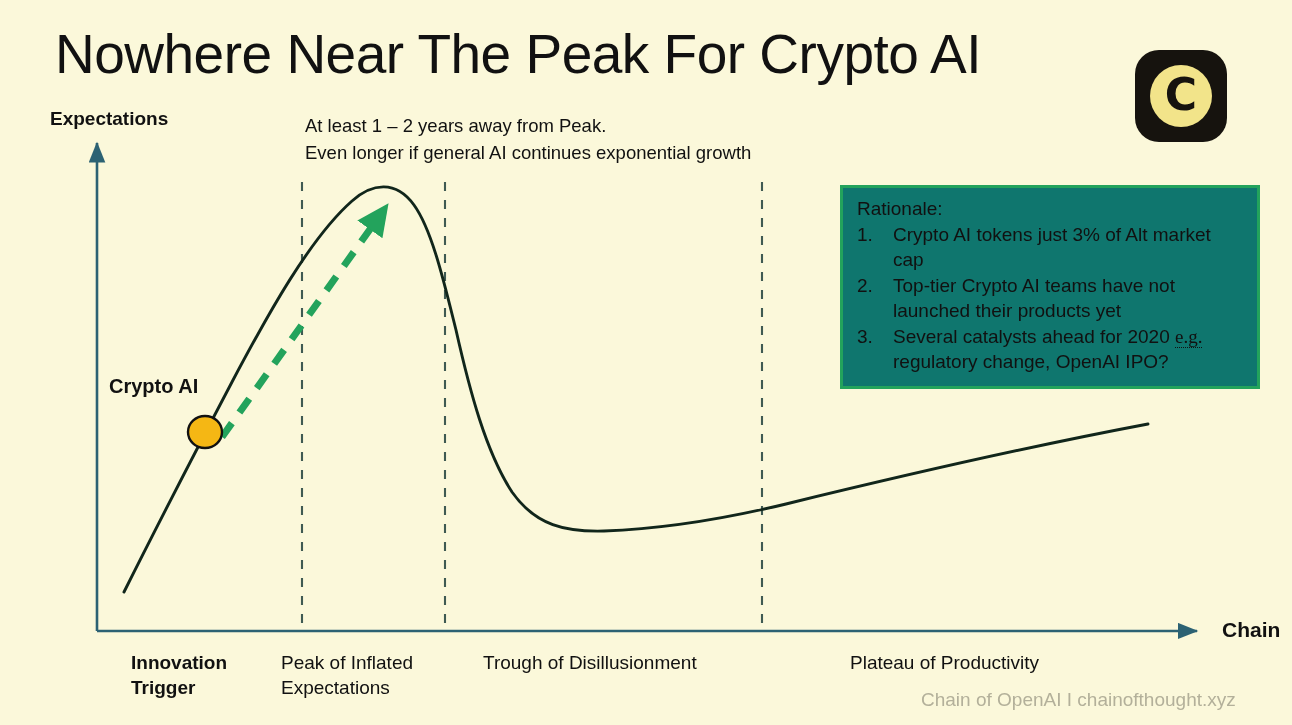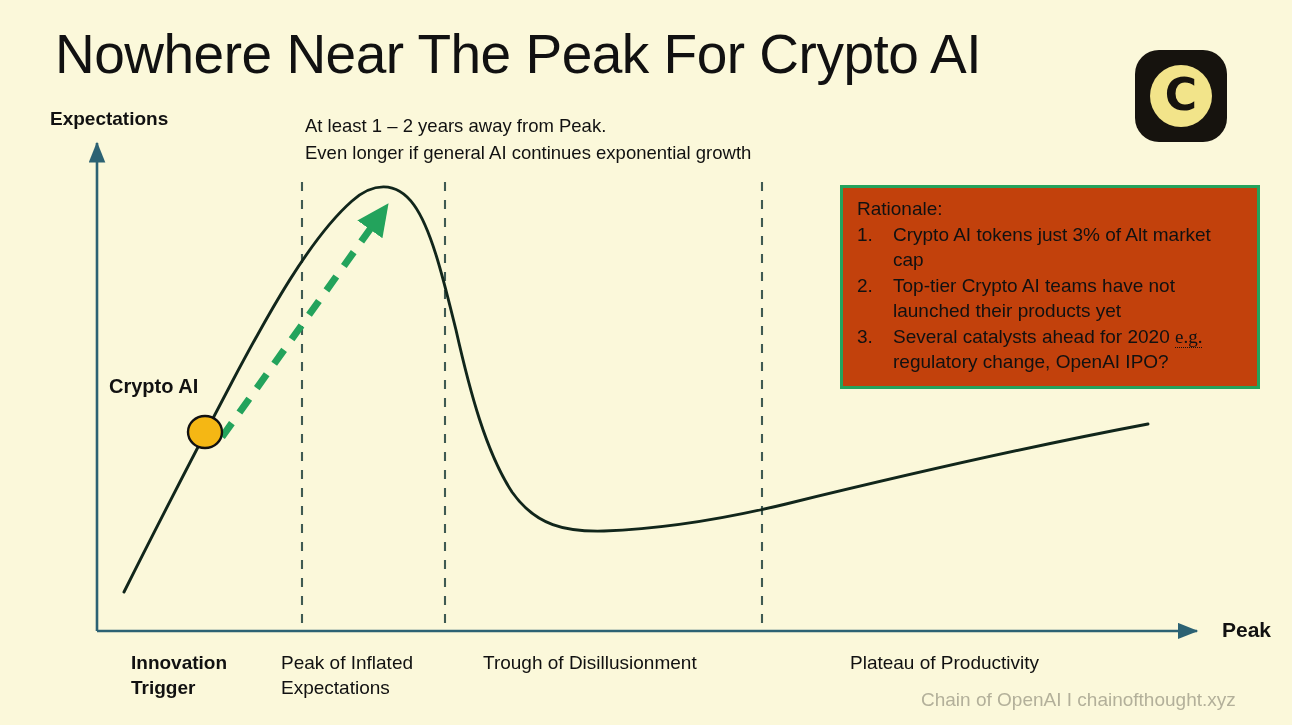--- a/index.html
+++ b/index.html
@@ -106,21 +106,21 @@
   }
 
   
   .rationale {
     position: absolute;
     left: 840px;
     top: 185px;
     width: 420px;
     box-sizing: border-box;
     border: 3px solid #23a35c;
-    background: #c2410c;
+    background: #0f766e;
     padding: 10px 14px 12px 14px;
   }
   .rationale-title {
     font-size: 19px;
     color: #111111;
     margin-bottom: 2px;
   }
   .rationale-list {
     margin: 0;
     padding: 0;
@@ -183,21 +183,21 @@
 
   <div class="title">Nowhere Near The Peak For Crypto AI</div>
 
   <div class="logo">
     <div class="logo-circle">
       <span class="logo-letter">C</span>
     </div>
   </div>
 
   <div class="axis-label-y">Expectations</div>
-  <div class="axis-label-x">Peak</div>
+  <div class="axis-label-x">Chain</div>
 
   <div class="note">
     <div>At least 1 – 2 years away from Peak.</div>
     <div>Even longer if general AI continues exponential growth</div>
   </div>
 
   <div class="marker-label">Crypto AI</div>
 
   <svg class="plot" viewBox="0 0 1292 725">
     <defs>

